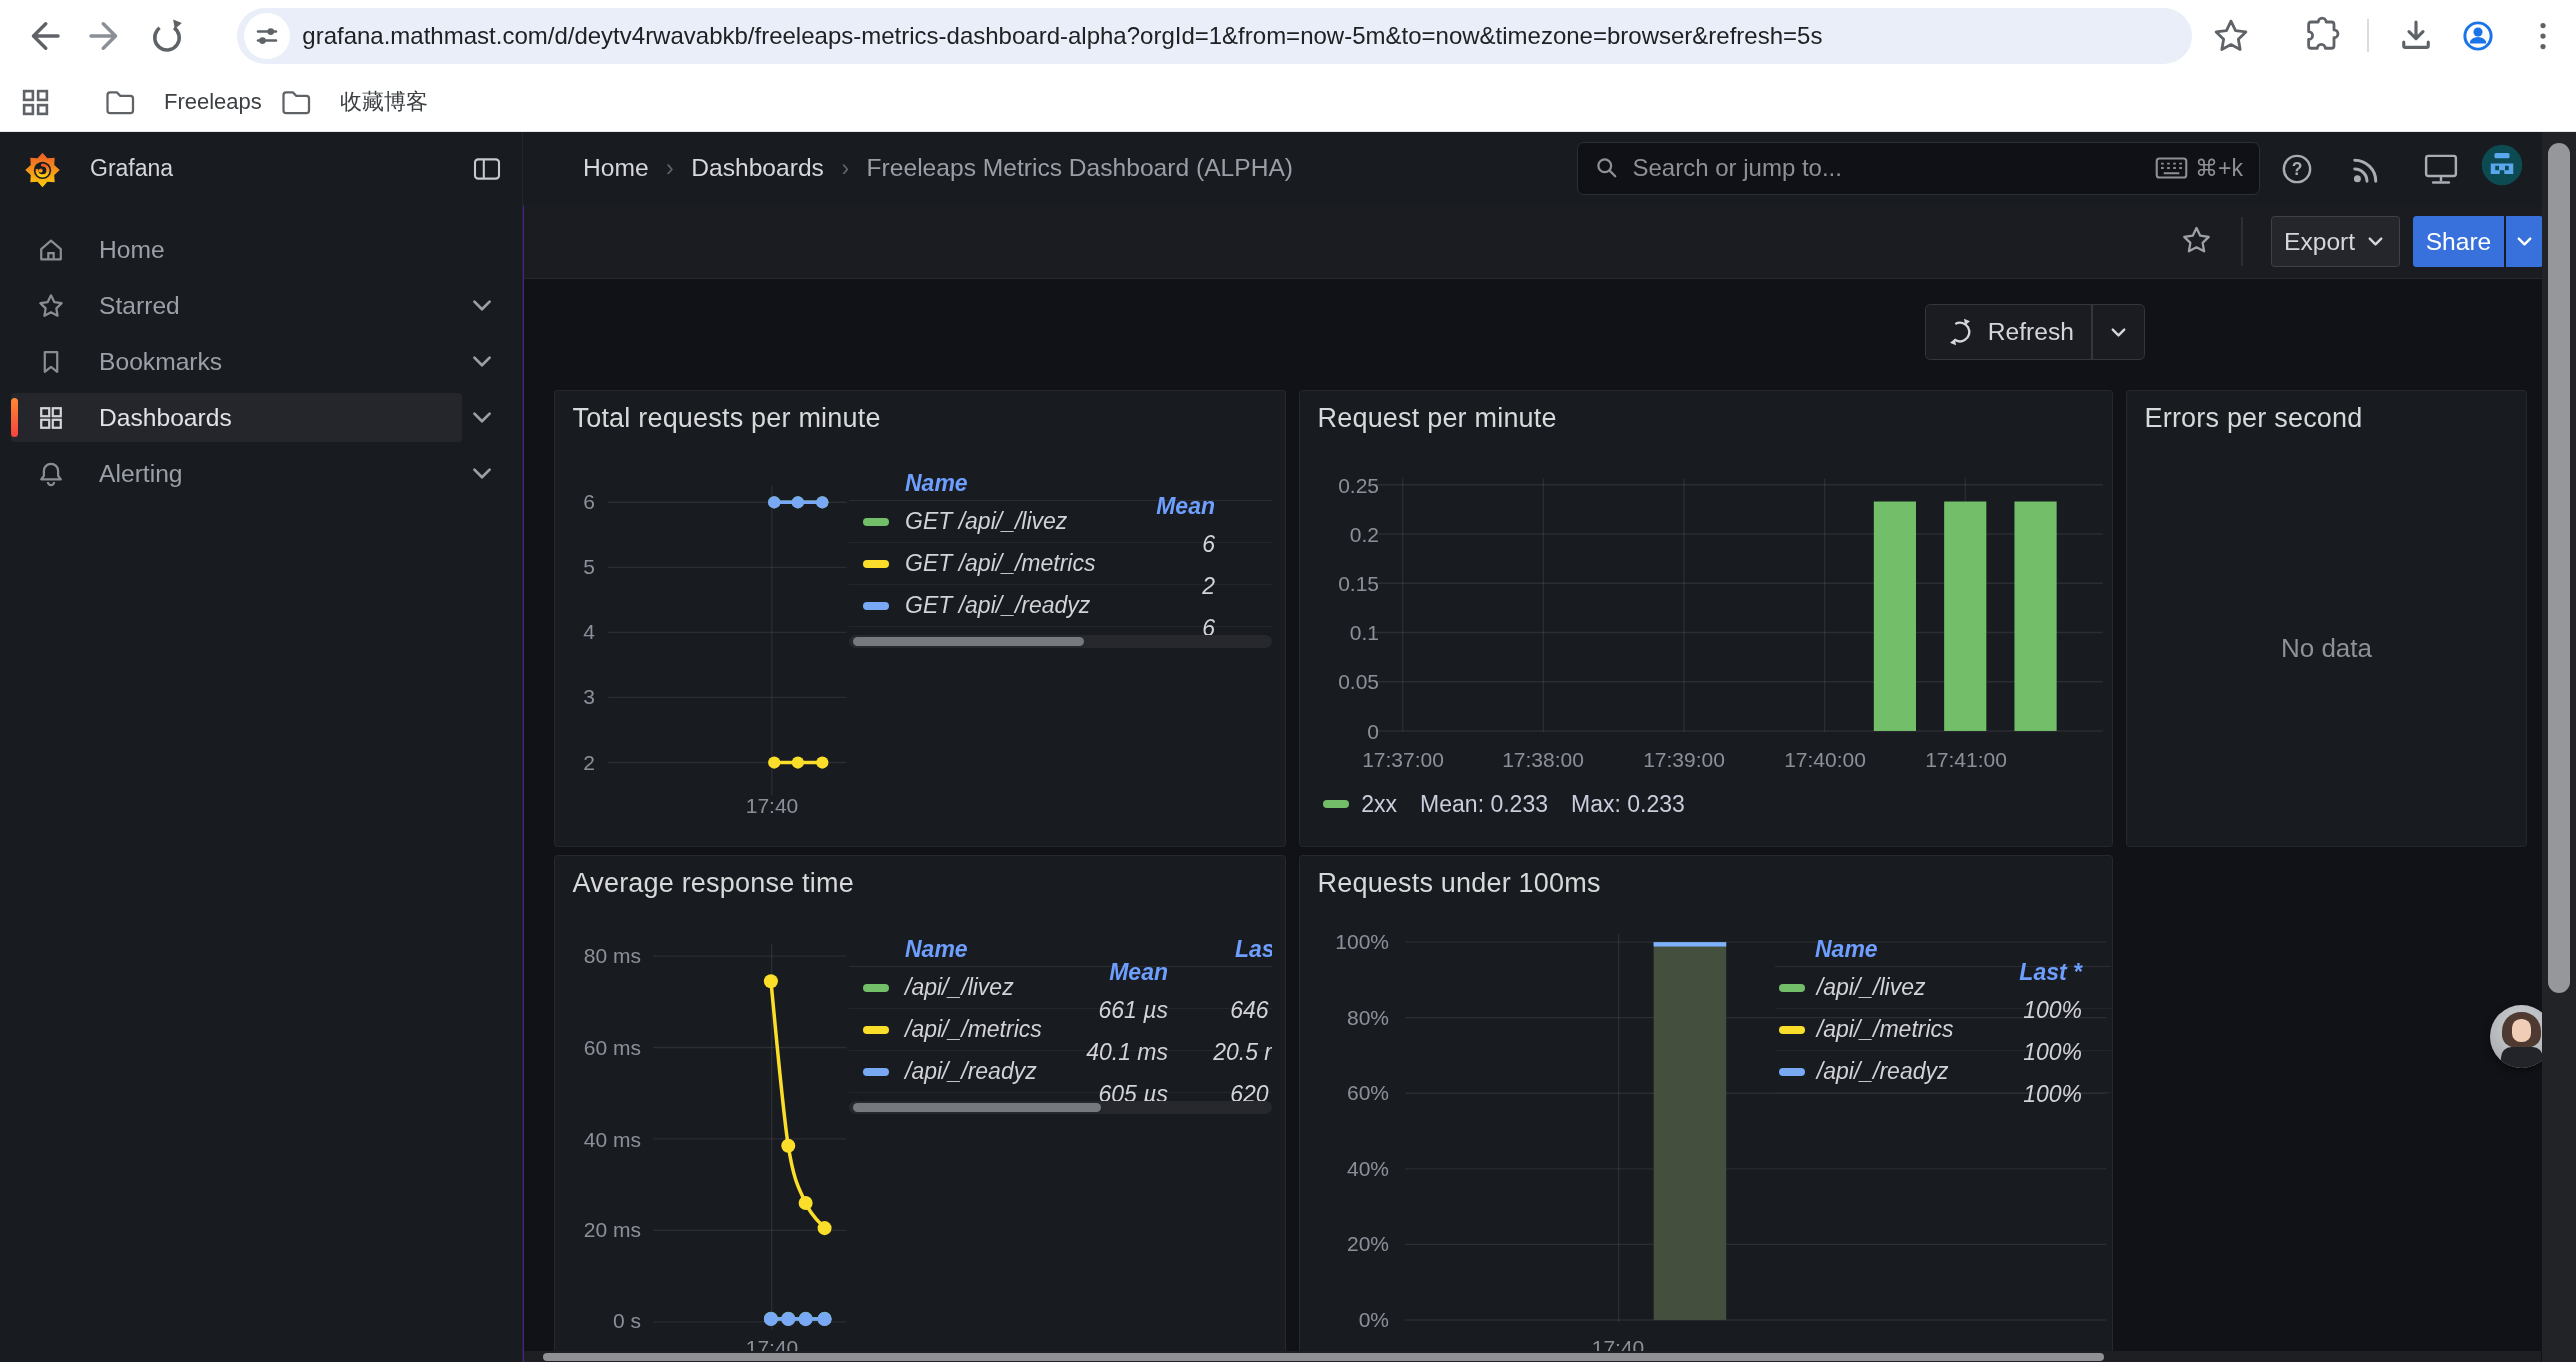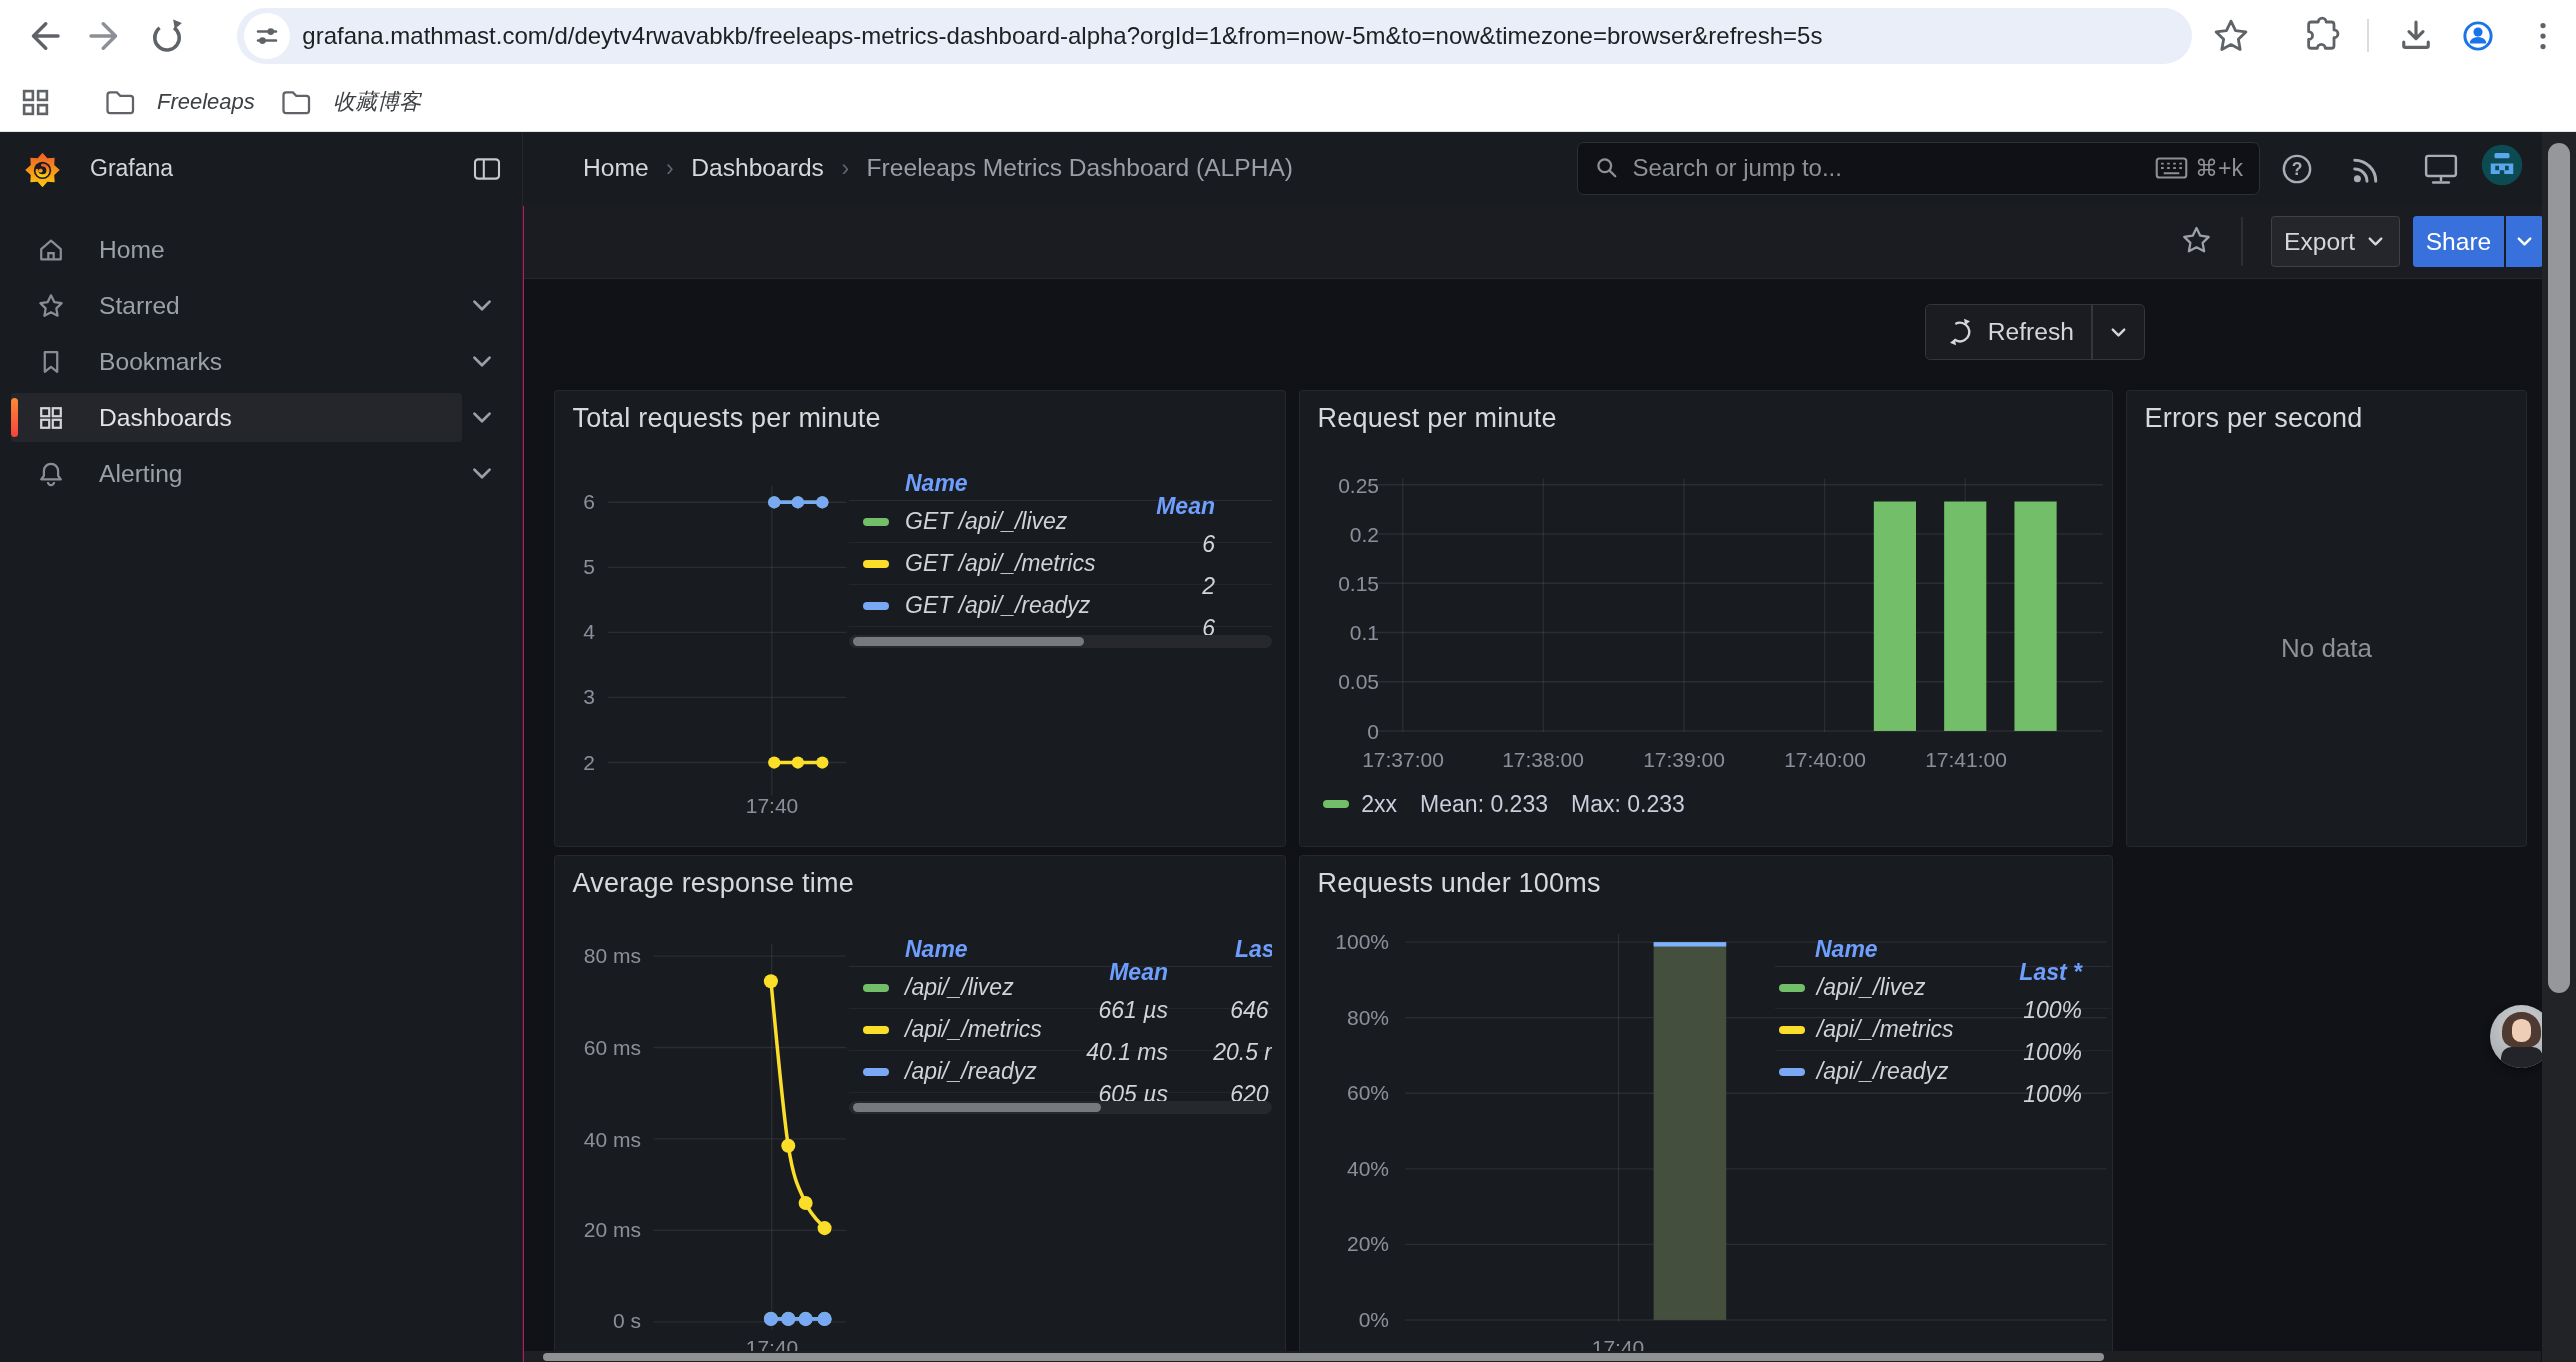--- a/index.html
+++ b/index.html
@@ -1,27 +1,27 @@
 <!DOCTYPE html>
 <html style="font-size:14px"><head>
 <meta charset="utf-8">
 <style>
   * { margin:0; padding:0; box-sizing:border-box; }
   body { font-family:"Liberation Sans", sans-serif; background:#111217; }
-  .screen { position:relative; width:2576px; height:1363px; overflow:hidden; background:#be185d; }
+  .screen { position:relative; width:2576px; height:1363px; overflow:hidden; background:#4c1d95; }
 
   
   .b-toolbar { position:absolute; left:0; top:0; width:2576px; height:72px; background:#ffffff; }
   .b-bookmarks { position:absolute; left:0; top:72px; width:2576px; height:60px; background:#ffffff; border-bottom:1.8px solid #e4e6ea; }
   .b-icon { position:absolute; width:42px; height:42px; top:15px; }
   .omnibox { position:absolute; left:237px; top:8px; width:1955px; height:56px; border-radius:28px; background:#e9eef8; display:flex; align-items:center; overflow:hidden; }
   .omnibox .site-btn { width:46px; height:46px; border-radius:50%; background:#ffffff; margin-left:7px; display:flex; align-items:center; justify-content:center; flex:none; }
   .omnibox .url { margin-left:12.3px; font-size:24px; color:#202124; white-space:nowrap; }
   .bm-item { position:absolute; top:10.5px; height:39px; display:flex; align-items:center; }
-  .bm-label { font-size:22px; color:#3c4043; margin-left:21px; white-space:nowrap;font-style:italic; }
+  .bm-label { font-size:22px; color:#3c4043; margin-left:28px; white-space:nowrap; }
   .b-divider { position:absolute; width:1.8px; background:#dadce0; }
 
   
   .g-header { position:absolute; left:0; top:132px; width:2576px; height:74px; background:#181b20; border-bottom:1.8px solid #24262b; }
   .g-header .left-sec { position:absolute; left:0; top:0; width:523px; height:74px; border-right:1.8px solid #24262b; }
   .brand { position:absolute; left:90px; top:0; height:72px; line-height:72px; font-size:23px; color:#d5d6da; }
   .crumbs { position:absolute; left:583px; top:0; height:72px; display:flex; align-items:center; font-size:24.6px; }
   .crumb { color:#d7d8dc; }
   .crumb-sep { color:#61646b; margin:0 17.5px; font-size:23px; }
   .crumb.current { color:#9b9ea6; }

